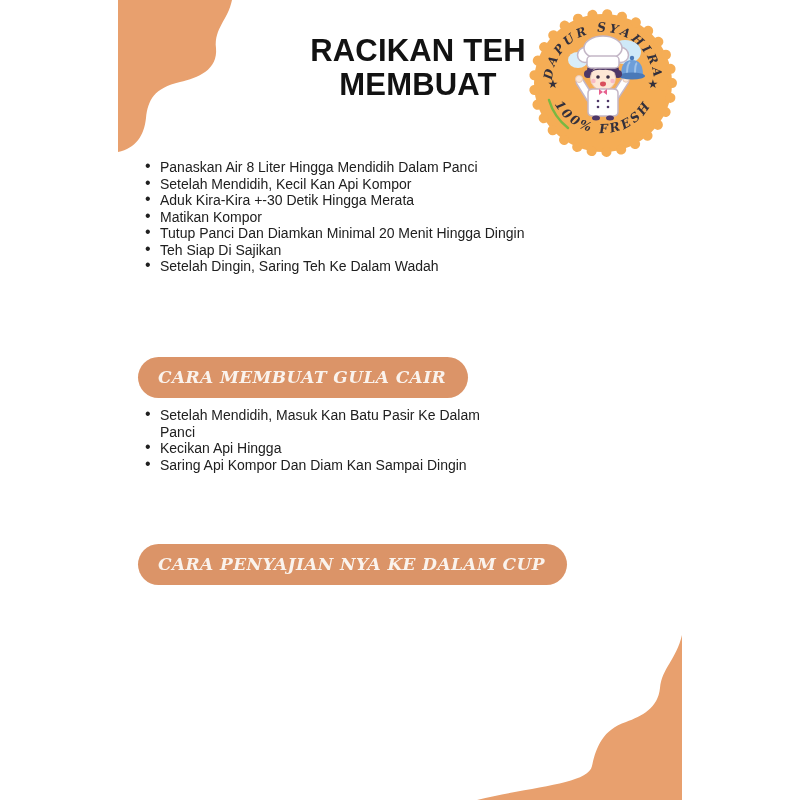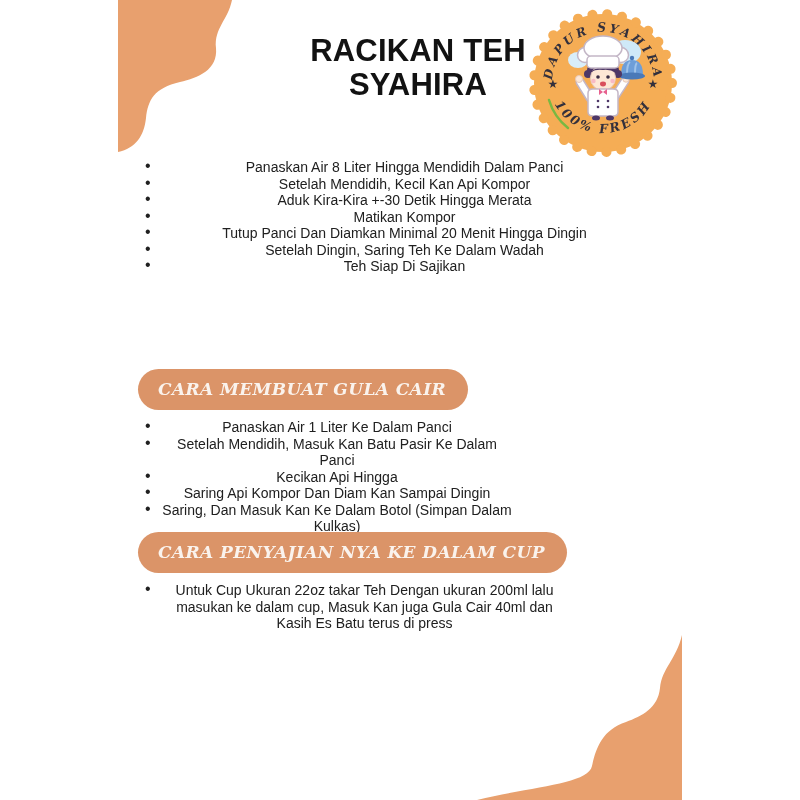--- a/index.html
+++ b/index.html
@@ -16,48 +16,48 @@
          font-size:31px;line-height:34px;letter-spacing:0.2px;color:#121212;margin-left:40px;}
 
   .badge{position:absolute;left:410px;top:8px;width:150px;height:150px;}
   .badge-arc-text{font-family:"DejaVu Serif",serif;font-style:italic;font-weight:bold;
                   font-size:12px;letter-spacing:3px;}
   .badge-arc-text-bottom{font-family:"DejaVu Serif",serif;font-style:italic;font-weight:bold;
                   font-size:12.5px;letter-spacing:2.6px;}
   .badge-star{font-size:12px;}
 
   .section{position:absolute;left:20px;}
-  .sec-1{top:150px;} .sec-2{top:357px;margin-top:12px;} .sec-3{top:532px;}
+  .sec-1{top:150px;} .sec-2{top:357px;} .sec-3{top:544px;}
   .pill{display:inline-block;background:var(--pill);color:var(--pill_text);
         border-radius:26px;padding:10px 22px 11px 20px;
         font-family:"DejaVu Serif",serif;font-style:italic;font-weight:bold;
         font-size:17px;line-height:20px;letter-spacing:0.4px;white-space:nowrap;}
   ul.steps{margin:9px 0 0 6px;padding:0;list-style:none;
            font-size:14px;line-height:16.5px;color:var(--body_text);}
-  ul.steps li{position:relative;padding-left:16px;text-align:center;}
+  ul.steps li{position:relative;padding-left:16px;}
   ul.steps li::before{content:"\2022";position:absolute;left:1px;top:-1px;font-size:16px;}
   .w1{width:505px;} .w2{width:370px;} .w3{width:425px;}
 </style>
 </head>
 <body>
 
 <div class="canvas">
   <div class="page">
 
     <svg class="blob blob-tl" width="130" height="160" viewBox="0 0 130 160" aria-hidden="true">
       <path style="fill:var(--blob)" d="M0,0 H114 C110,20 96,28 98,48 C100,70 80,78 62,82 C36,88 30,100 28,118 C26,136 18,148 0,152 Z"></path>
     </svg>
 
     <svg class="blob blob-br" width="205" height="168" viewBox="0 0 205 168" aria-hidden="true">
       <path style="fill:var(--blob)" d="M205,3 C199,28 185,36 183,56 C181,76 165,84 149,90 C125,98 119,116 115,134 C111,152 58,154 0,168 L205,168 Z"></path>
     </svg>
 
     <div class="title">
       <div>RACIKAN TEH</div>
-      <div>SYAHIRA</div>
+      <div>MEMBUAT</div>
     </div>
 
     <svg class="badge" viewBox="0 0 150 150" aria-hidden="true">
 
       <circle cx="75" cy="75" r="69" style="fill:var(--badge_bg)"></circle>
       <circle cx="75" cy="75" r="69" fill="none" style="stroke:var(--badge_bg)" stroke-width="10" stroke-linecap="round" stroke-dasharray="0.1 14.85"></circle>
 
       <path d="M21,92 A56,56 0 0 0 40,120" fill="none" style="stroke:var(--badge_green)" stroke-width="2.5" stroke-linecap="round"></path>
 
       <defs>
@@ -121,37 +121,34 @@
       </g>
     </svg>
 
     <div class="section sec-1">
       <ul class="steps w1">
           <li>Panaskan Air 8 Liter Hingga Mendidih Dalam Panci</li>
           <li>Setelah Mendidih, Kecil Kan Api Kompor</li>
           <li>Aduk Kira-Kira +-30 Detik Hingga Merata</li>
           <li>Matikan Kompor</li>
           <li>Tutup Panci Dan Diamkan Minimal 20 Menit Hingga Dingin</li>
+          <li>Teh Siap Di Sajikan</li>
           <li>Setelah Dingin, Saring Teh Ke Dalam Wadah</li>
-          <li>Teh Siap Di Sajikan</li>
         </ul>
     </div>
 
     <div class="section sec-2">
       <div class="pill">CARA MEMBUAT GULA CAIR</div>
       <ul class="steps w2">
-          <li>Panaskan Air 1 Liter Ke Dalam Panci</li>
           <li>Setelah Mendidih, Masuk Kan Batu Pasir Ke Dalam Panci</li>
           <li>Kecikan Api Hingga</li>
           <li>Saring Api Kompor Dan Diam Kan Sampai Dingin</li>
-          <li>Saring, Dan Masuk Kan Ke Dalam Botol (Simpan Dalam Kulkas)</li>
         </ul>
     </div>
 
     <div class="section sec-3">
       <div class="pill">CARA PENYAJIAN NYA KE DALAM CUP</div>
       <ul class="steps w3">
-          <li>Untuk Cup Ukuran 22oz takar Teh Dengan ukuran 200ml lalu masukan ke dalam cup, Masuk Kan juga Gula Cair 40ml dan Kasih Es Batu  terus di press</li>
         </ul>
     </div>
 
   </div>
 </div>
 
 </body></html>

